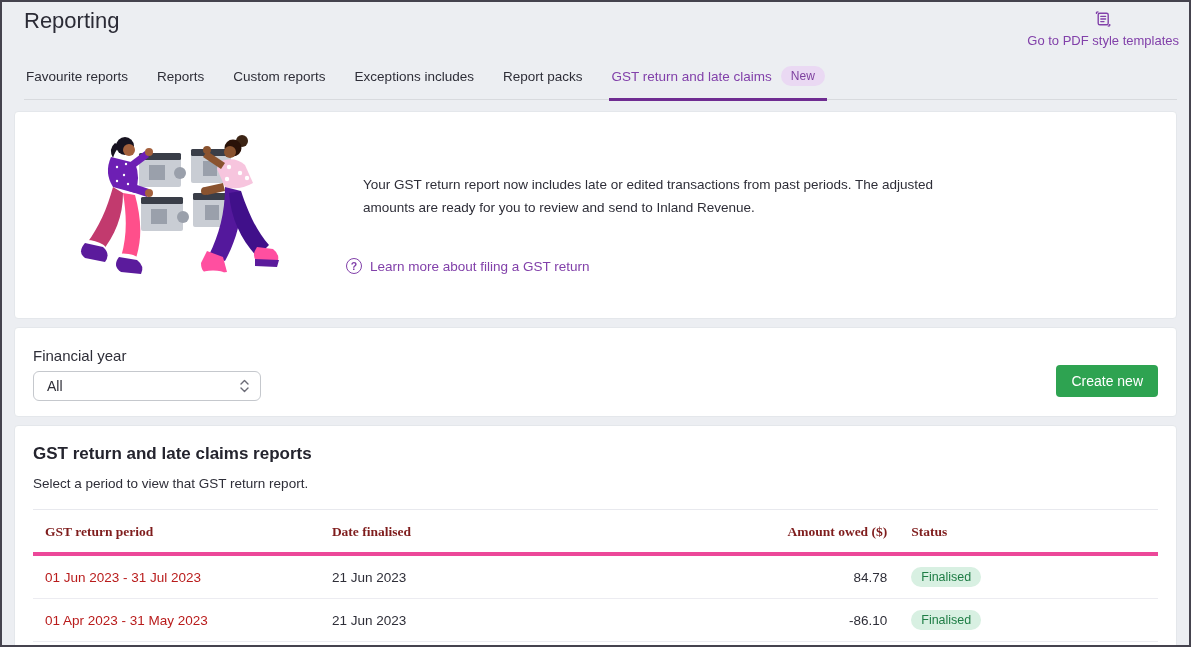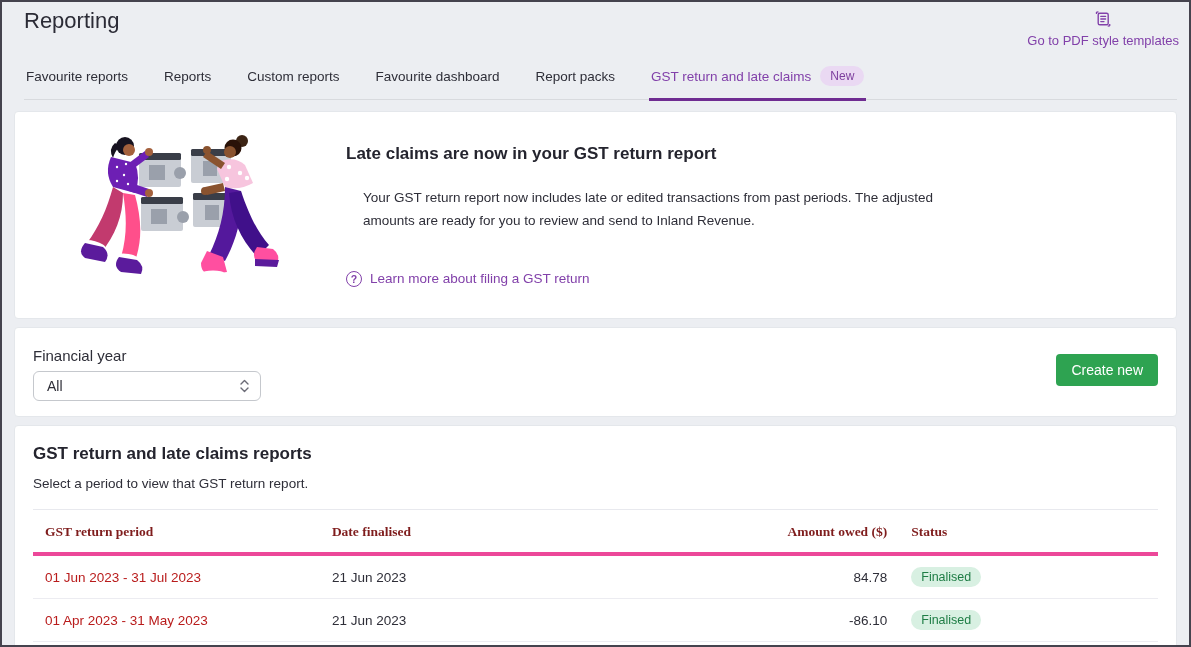--- a/index.html
+++ b/index.html
@@ -12,42 +12,42 @@
     color:#2e2e38;
     overflow:hidden;
   }
 
   
   .topbar { display:flex; justify-content:space-between; align-items:flex-start; padding:4px 10px 0 22px;text-align:center; }
   .page-title { font-size:22px; font-weight:400; color:#2b2b36; margin:0; line-height:30px; }
   .pdf-link { display:inline-flex; align-items:center; gap:6px; color:#8241aa; font-size:13px; margin-top:5px; cursor:pointer; text-decoration:none;flex-direction:column; }
 
   
-  .tabs { display:flex; gap:32px; margin:12px 12px 0 22px; border-bottom:1px solid #d8dade; }
+  .tabs { display:flex; gap:25px; margin:12px 12px 0 22px; border-bottom:1px solid #d8dade; }
   .tab { position:relative; font-size:13.5px; color:#2e2e38; padding:6px 2px 13px; cursor:pointer; white-space:nowrap; display:flex; align-items:center; gap:9px; }
   .tab.active { color:#8241aa; }
   .tab.active::after { content:""; position:absolute; left:0; right:0; bottom:-2px; height:3px; background:#6f2c91; }
   .badge-new { background:#ead9f3; color:#7d3f9e; font-size:12px; padding:3px 10px; border-radius:12px; }
 
   
   .card { background:#fff; border:1px solid #e4e7eb; border-radius:4px; margin:0 12px; }
 
   
   .banner { margin-top:11px; height:208px; display:flex; align-items:center; padding:10px 20px 10px 64px; gap:62px; }
   .illustration { width:205px; height:165px; flex:0 0 auto; }
   .banner-text h2 { font-size:17px; font-weight:700; color:#24242e; margin:0 0 22px; }
   .banner-text p { font-size:13.5px; line-height:23px; margin:17px; max-width:594px; color:#2e2e38; }
   .learn-link { display:inline-flex; align-items:center; gap:8px; color:#8241aa; font-size:13.5px; margin-top:22px; cursor:pointer; text-decoration:none; }
   .help-circle { width:16px; height:16px; border:1.4px solid #8241aa; border-radius:50%; display:inline-flex; align-items:center; justify-content:center; font-size:10.5px; font-weight:700; color:#8241aa; }
 
   
   .filter { margin-top:8px; height:90px; padding:13px 18px 15px; display:flex; justify-content:space-between; align-items:flex-end; }
   .filter-label { display:block; font-size:15px; color:#2e2e38; margin-bottom:7px; }
   .select { width:228px; height:30px; background:#fff; border:1px solid #c5c8cd; border-radius:6px; display:flex; align-items:center; justify-content:space-between; padding:0 10px 0 13px; font-size:14px; cursor:pointer; }
-  .btn-green { background:#2ea351; color:#fff; border:none; border-radius:4px; font-size:14px; font-family:"Liberation Sans",sans-serif; padding:8px 15px; cursor:pointer; margin-bottom:15px; }
+  .btn-green { background:#2ea351; color:#fff; border:none; border-radius:4px; font-size:14px; font-family:"Liberation Sans",sans-serif; padding:8px 15px; cursor:pointer; margin-bottom:4px; }
 
   
   .reports { margin-top:8px; padding:18px 18px 12px; }
   .reports h2 { font-size:17px; font-weight:700; color:#24242e; margin:0 0 12px; }
   .reports .sub { font-size:13.5px; margin:0; color:#2e2e38; }
   .reports hr { border:none; border-top:1px solid #e8e9ee; margin:18px 0 0; }
   table { width:100%; border-collapse:collapse; font-size:13.5px; }
   th { text-align:left; font-weight:700; color:#7f1d1d; padding:14px 12px 12px; border-bottom:4px solid #ec4899;font-family:Liberation Serif, serif; }
   td { padding:11px 12px; border-bottom:1px solid #ececf1; color:#2e2e38; }
   th.num, td.num { text-align:right; }
@@ -78,21 +78,21 @@
   <div class="tab">
       <span>Favourite reports</span>
     </div>
   <div class="tab">
       <span>Reports</span>
     </div>
   <div class="tab">
       <span>Custom reports</span>
     </div>
   <div class="tab">
-      <span>Favourite dashboard</span>
+      <span>Exceptions includes</span>
     </div>
   <div class="tab">
       <span>Report packs</span>
     </div>
   <div class="tab active">
     <span>GST return and late claims</span>
     <span class="badge-new">New</span>
   </div>
 </nav>
 
@@ -155,21 +155,20 @@
         <path d="M146,54 C146,80 140,102 130,122 L146,128 C158,106 164,82 162,58 Z" fill="#54189c"></path>
         <path d="M162,58 C170,82 178,98 190,112 L178,124 C162,106 152,86 150,60 Z" fill="#40108a"></path>
         <path d="M128,118 L122,130 Q122,141 132,141 L148,139 L144,124 Z" fill="#ff4fa0"></path>
         <ellipse cx="134" cy="140" rx="11" ry="2.5" fill="#fff"></ellipse>
         <path d="M178,114 Q171,124 180,130 L198,130 Q202,122 194,116 Z" fill="#ff4fa0"></path>
         <path d="M176,126 L200,127 L198,134 L176,133 Z" fill="#5b1b9c"></path>
       </g>
     </svg>
   </div>
   <div class="banner-text">
-    <h2>Late claims are now in your GST return report</h2>
     <p>Your GST return report now includes late or edited transactions from past periods. The adjusted amounts are ready for you to review and send to Inland Revenue.</p>
     <a class="learn-link">
       <span class="help-circle">?</span>
       <span>Learn more about filing a GST return</span>
     </a>
   </div>
 </section>
 
 <section class="card filter">
   <div>

